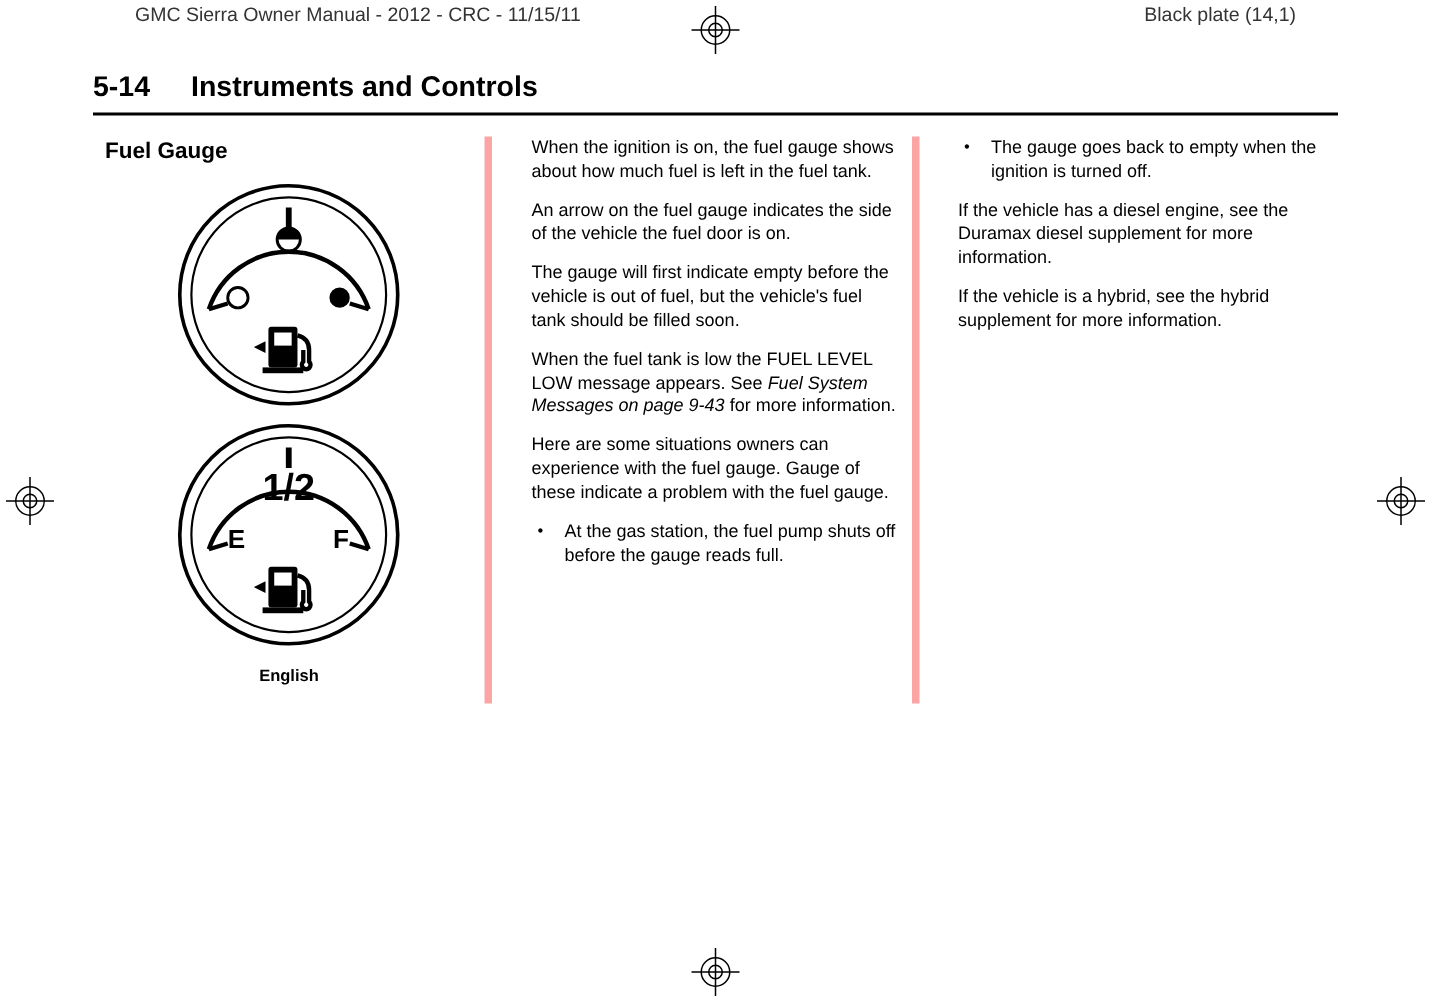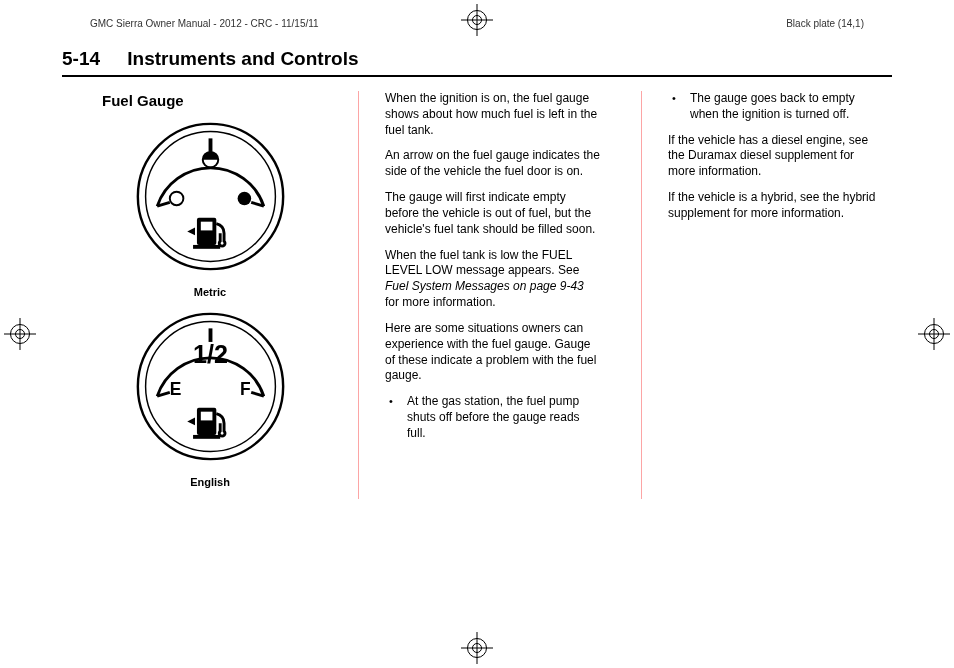--- a/index.html
+++ b/index.html
@@ -6,25 +6,25 @@
   body {
     font-family: Arial, Helvetica, sans-serif;
     background: #fff;
     width: 954px;
     height: 668px;
     position: relative;
     color: #000;
   }
   .header-bar {
     position: absolute;
-    top: 18px;
+    top: 2px;
     left: 0; right: 0;
     display: flex;
     justify-content: space-between;
-    font-size: 10px;
+    font-size: 13px;
     padding: 0 90px;
     color: #333;
     text-align: right;
   }
   .crop-mark-top, .crop-mark-bottom {
     position: absolute;
     left: 50%;
     transform: translateX(-50%);
   }
   .crop-mark-top { top: 8px; }
@@ -68,23 +68,22 @@
   .page-header .pgnum { margin-right: 22px; }
   .content {
     display: flex;
     gap: 0;
   }
   .col {
     flex: 1;
     font-size: 12px;
     line-height: 1.32;
     padding: 0 8px;
-    margin-left: 32px;
-  }
-  .col + .col { border-left: 1px solid #fca5a5; padding-left: 26px; }
+  }
+  .col + .col { border-left: 5px solid #fca5a5; padding-left: 26px; }
   .col1 { text-align: center; }
   .section-title {
     font-size: 15px;
     font-weight: bold;
     text-align: left;
     margin-bottom: 8px;
   }
   .p { text-align: left; margin-bottom: 10px; }
   .italic { font-style: italic; }
   ul.bullets { list-style: none; padding: 0; margin: 0; }
@@ -167,21 +166,20 @@
         <circle cx="115" cy="82" r="7" fill="#000"></circle>
 
         <g transform="translate(62,98) scale(1)">
           <rect x="4" y="4" width="20" height="28" rx="2" fill="#000"></rect>
           <rect x="8" y="8" width="12" height="9" fill="#fff"></rect>
           <rect x="0" y="32" width="28" height="4" fill="#000"></rect>
           <path d="M24 10 q8 2 8 10 v8 a3 3 0 1 1 -4 0 v-8" fill="none" stroke="#000" stroke-width="3"></path>
           <polygon points="-6,18 2,14 2,22" fill="#000"></polygon>
         </g>
       </svg>
-      <div class="gauge-caption">Metric</div>
 
       
       <svg class="gauge" viewBox="0 0 160 160">
         <circle cx="80" cy="80" r="75" fill="none" stroke="#000" stroke-width="2.5"></circle>
         <circle cx="80" cy="80" r="67" fill="none" stroke="#000" stroke-width="1.5"></circle>
         <path d="M 25 90 A 58 58 0 0 1 135 90" fill="none" stroke="#000" stroke-width="3"></path>
         <line x1="80" y1="20" x2="80" y2="34" stroke="#000" stroke-width="4"></line>
         <line x1="25" y1="90" x2="38" y2="86" stroke="#000" stroke-width="3"></line>
         <line x1="135" y1="90" x2="122" y2="86" stroke="#000" stroke-width="3"></line>
         <text x="80" y="56" text-anchor="middle" font-family="Arial" font-size="26" font-weight="bold">1/2</text>

